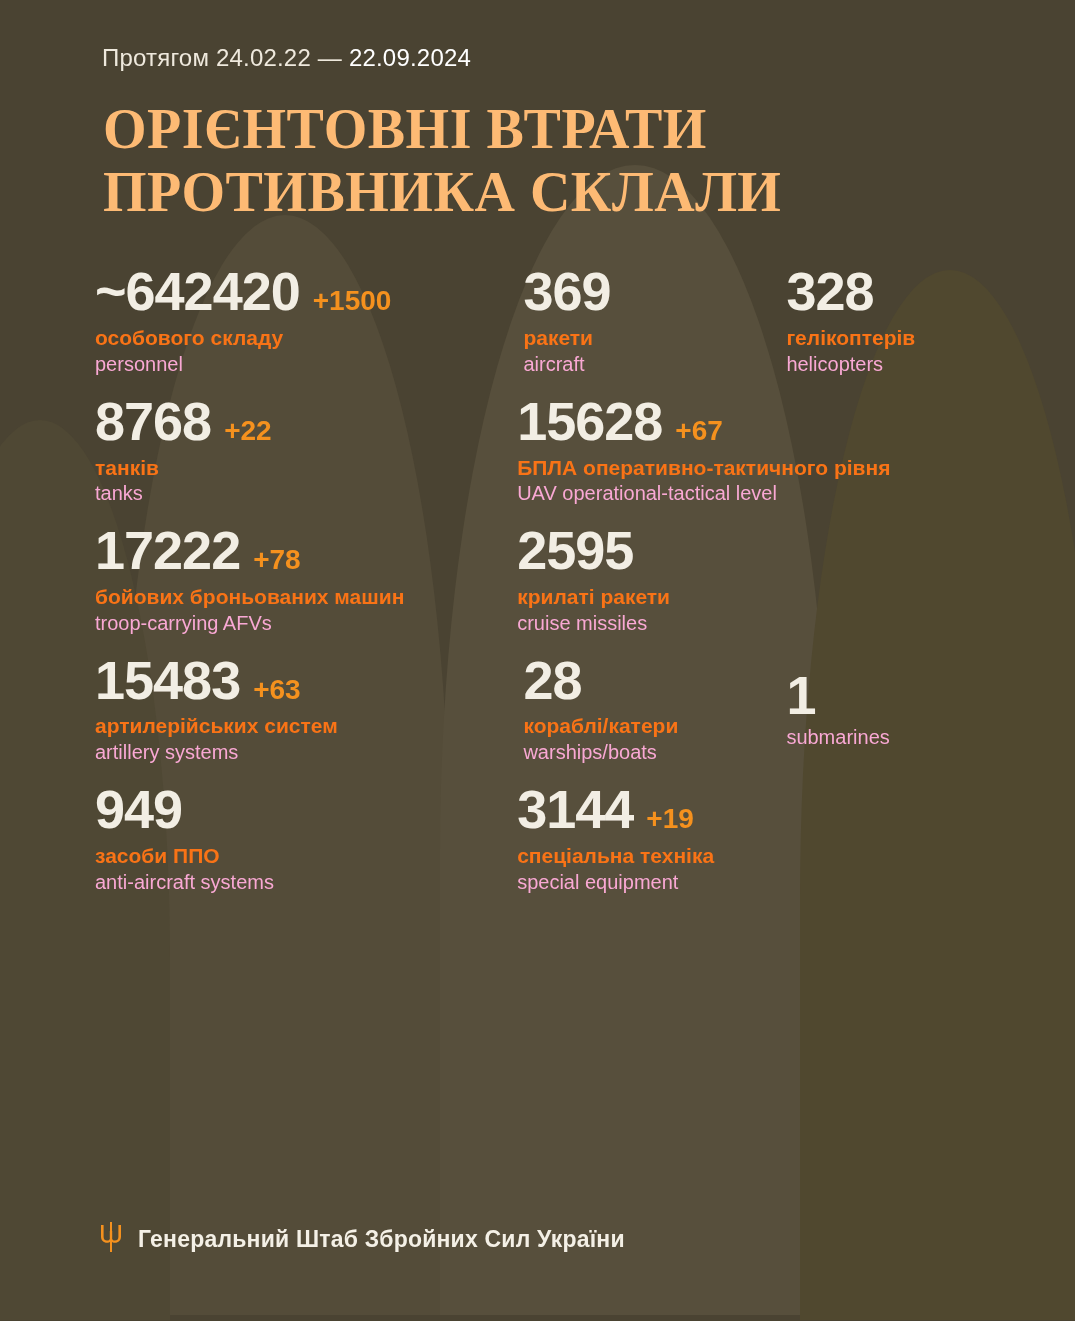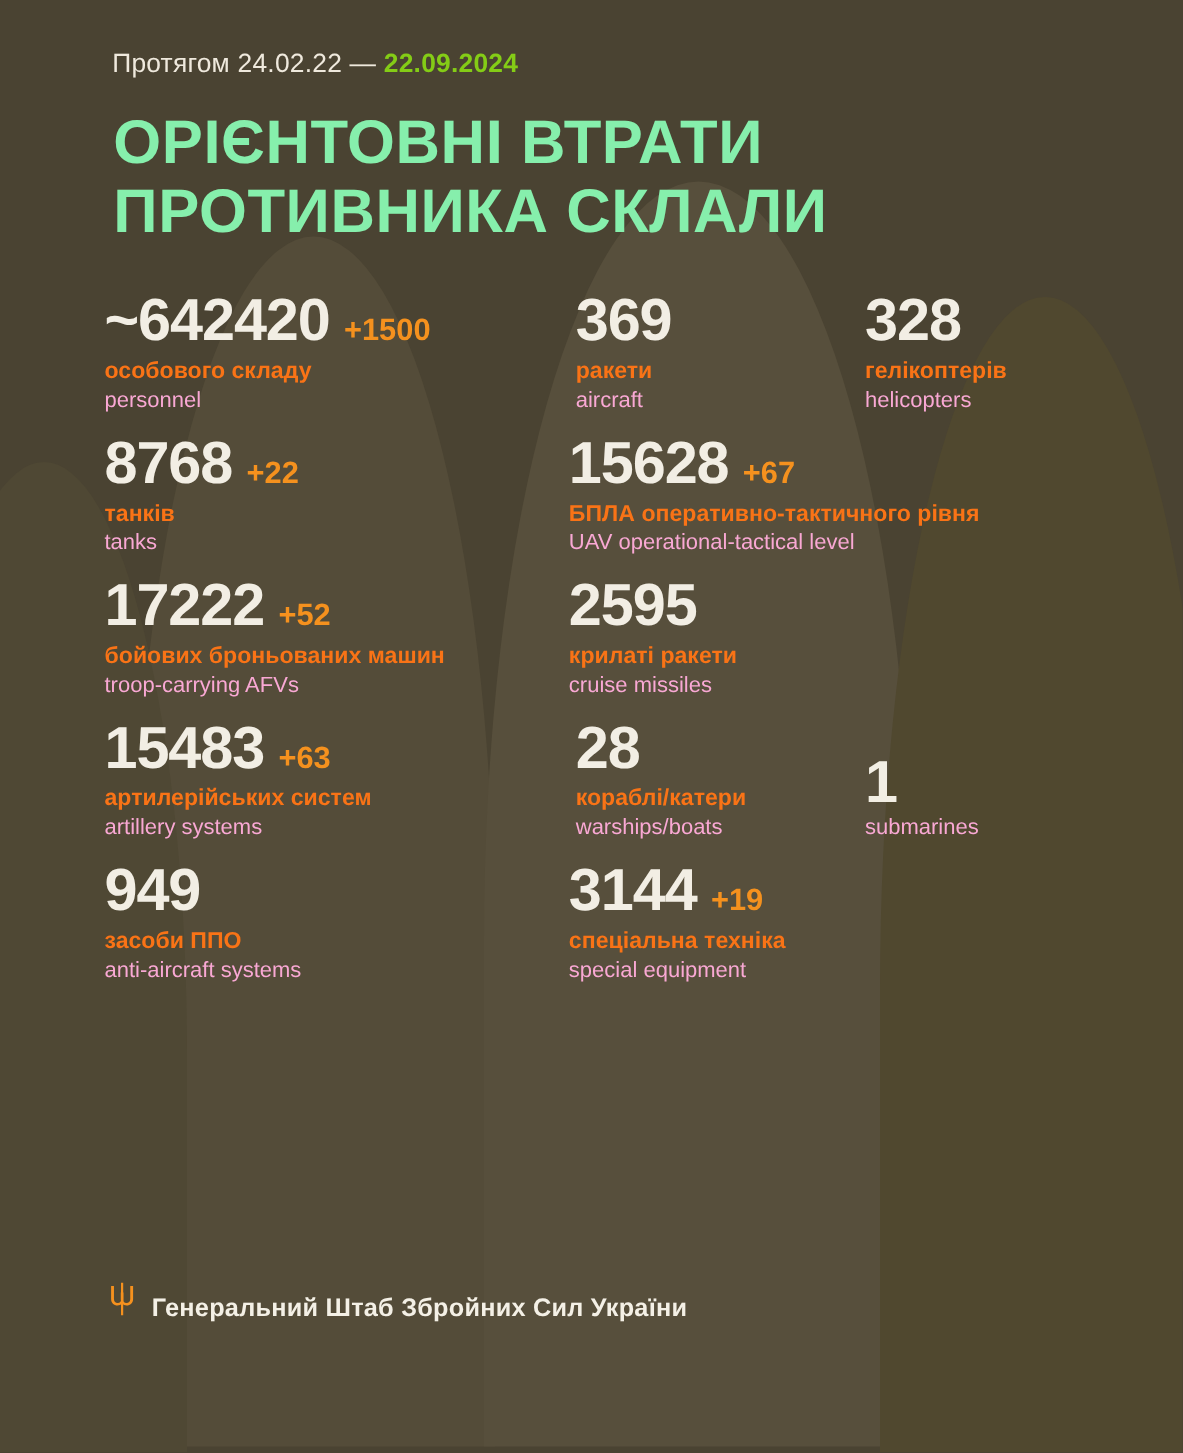--- a/index.html
+++ b/index.html
@@ -34,42 +34,43 @@
     z-index: 2;
     padding: 0 0 0 0;
   }
   .header-date {
     padding: 44px 0 0 102px;
     font-size: 24px;
     color: #efe9dd;
     letter-spacing: 0.2px;
   }
   .header-date .bold {
-    font-weight: bold;
-    color: #84cc16;
+    font-weight: normal;
+    color: #ffffff;
   }
   .title {
     padding: 26px 0 0 103px;
-    color: #86efac;
+    color: #fdba74;
     font-weight: bold;
     font-size: 56px;
     line-height: 1.12;
     letter-spacing: 0.5px;
     text-transform: uppercase;
     max-width: 780px;
+    font-family: Liberation Serif, serif;
   }
   .grid {
     margin-top: 40px;
     padding-left: 95px;
     padding-right: 30px;
     position: relative;
   }
   .row {
     display: flex;
-    align-items: flex-end;
+    align-items: center;
     margin-bottom: 17px;
     gap: 12px;
   }
   .cell {
     box-sizing: border-box;
     padding-right: 10px;
   }
   .col-a { width: 435px; }
   .col-b { width: 262px; }
   .col-c { width: 270px; }
@@ -102,23 +103,23 @@
   }
   .lbl-en {
     margin-top: 1px;
     font-size: 20px;
     color: #f9a8d4;
     line-height: 1.2;
   }
   .footer {
     position: absolute;
     left: 100px;
-    top: 1166px;
+    top: 1222px;
     display: flex;
-    align-items: flex-end;
+    align-items: center;
     gap: 16px;
     z-index: 3;
   }
   .trident {
     color: #f5911e;
     font-size: 30px;
     line-height: 1;
   }
   .footer-text {
     color: #f4f0e6;
@@ -190,21 +191,21 @@
         </div>
         <div class="lbl-ua">БПЛА оперативно-тактичного рівня</div>
         <div class="lbl-en">UAV operational-tactical level</div>
       </div>
     </div>
 
     <div class="row">
       <div class="cell col-a">
         <div class="numline">
           <span class="num">17222</span>
-          <span class="delta">+52</span>
+          <span class="delta">+78</span>
         </div>
         <div class="lbl-ua">бойових броньованих машин</div>
         <div class="lbl-en">troop-carrying AFVs</div>
       </div>
       <div class="cell col-wide">
         <div class="numline">
           <span class="num">2595</span>
           <span class="delta"></span>
         </div>
         <div class="lbl-ua">крилаті ракети</div>

